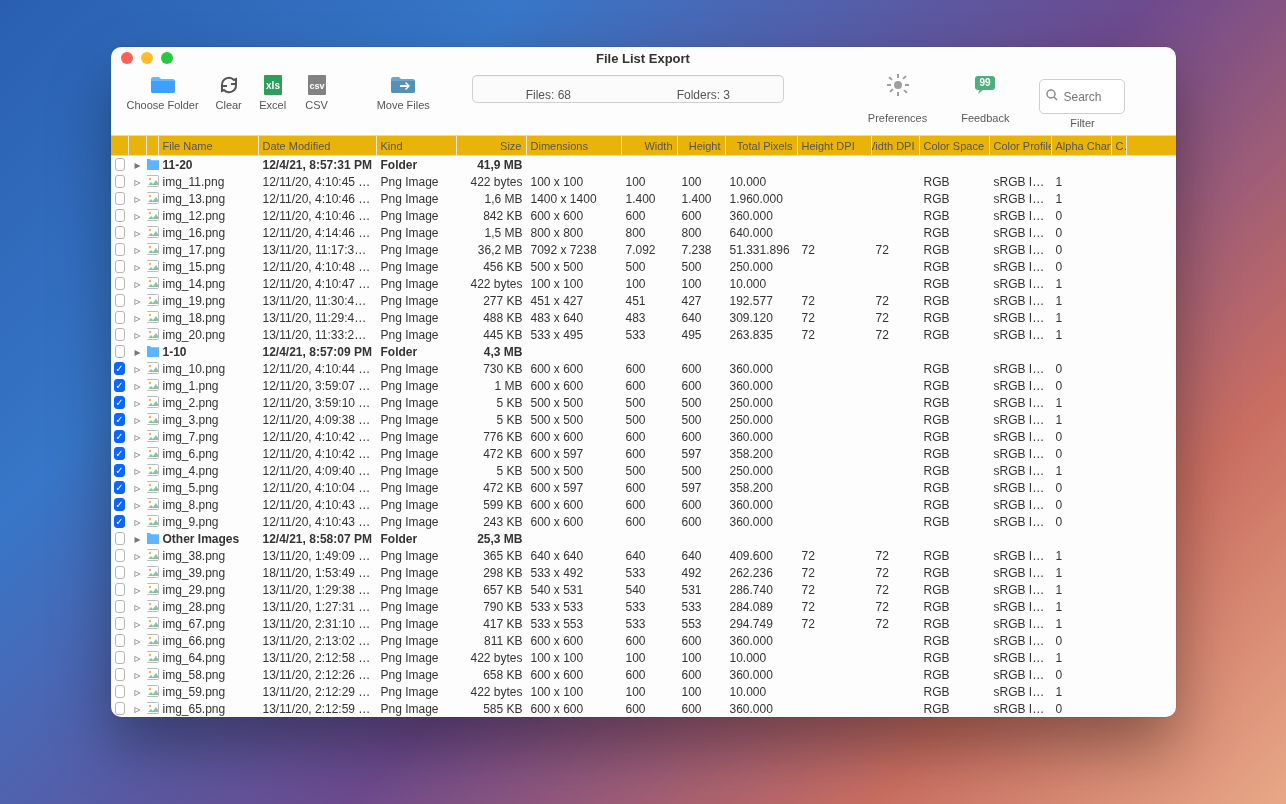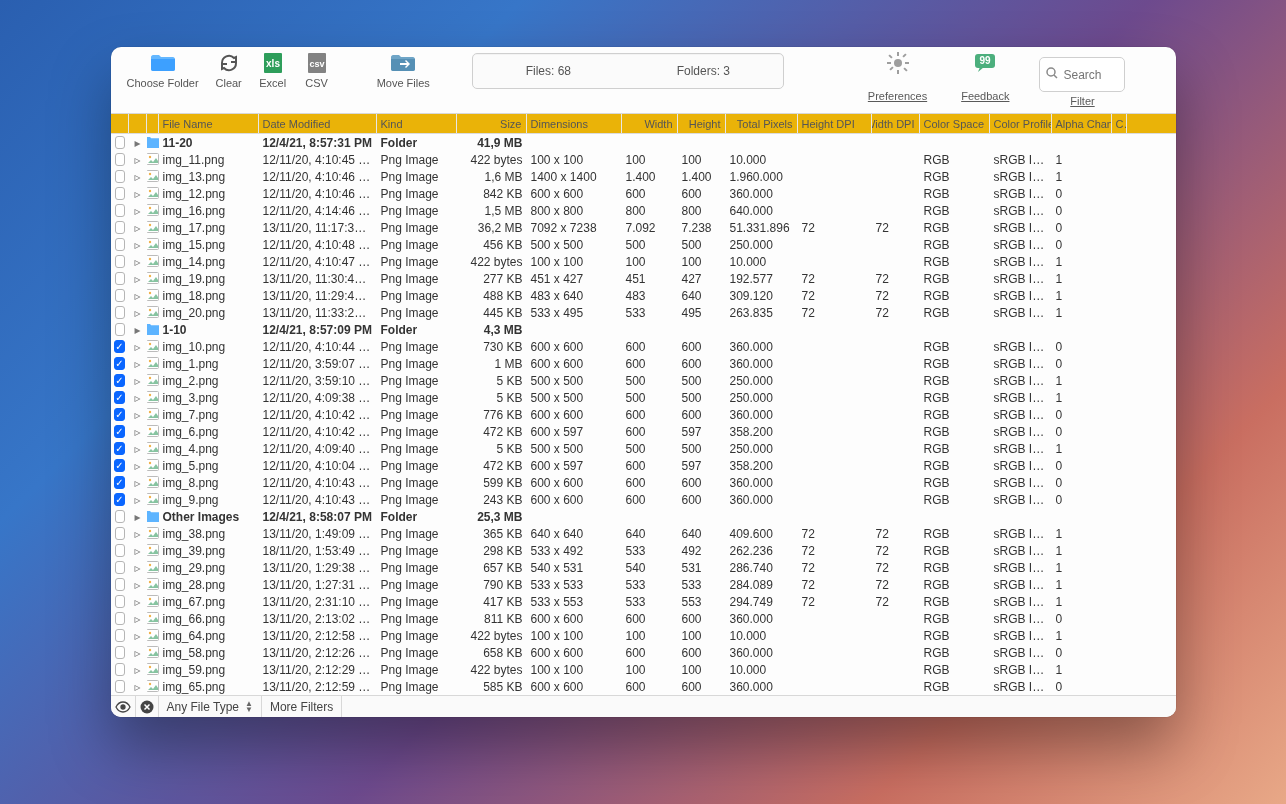--- a/index.html
+++ b/index.html
@@ -37,40 +37,40 @@
   .toolbar {
     display:flex; align-items:flex-start; padding: 4px 12px 6px 12px; gap: 8px;
     border-bottom: 1px solid #d8d8d8;
   }
   .tbtn { display:flex; flex-direction:column; align-items:center; gap:2px; font-size:11px; color:#555; padding: 0 4px; cursor:pointer; }
   .tbtn .ico { width:28px; height:24px; display:flex;align-items:center;justify-content:center; }
   .tbtn svg { display:block; }
   .counts {
     flex: 0 0 auto;
     width: 312px;
-    height: 36px;
+    height: 28px;
     margin: 2px 4px 0 30px;
     border: 1px solid #cfcfcf;
     border-radius: 5px;
     background: #fbfbfb;
-    display:flex; align-items:center; justify-content: space-around;
+    display:flex; align-items:flex-end; justify-content: space-around;
     font-size: 12px; color:#555;
     box-shadow: inset 0 1px 0 rgba(0,0,0,.03);
   }
   .search {
     height:35px; width: 86px;
     margin-top:6px;
     border:1px solid #cfcfcf; border-radius:5px; background:#fff;
     display:flex; align-items:center; padding:0 6px; gap:5px;
     font-size:12px; color:#8a8a8a;
   }
   .search input { border:0;outline:0;width:100%;font-size:12px;background:transparent; }
   .righttools { display:flex; gap:26px; align-items:flex-start; margin-left: 68px;}
   .righttools .tbtn{gap:15px;}
-  .righttools .lbl{font-size:11px;color:#595959;margin-top:0px;text-decoration:underline;}
+  .righttools .lbl{font-size:11px;color:#595959;margin-top:0px;}
   .righttools .srchwrap{display:flex;flex-direction:column;align-items:center;gap:3px;}
 
   
   .table { flex:1; overflow:hidden; display:flex; flex-direction:column; font-size:12px; color:#333; }
   .thead, .row { display:grid; grid-template-columns:
       18px 18px 12px 100px 118px 80px 70px 95px 56px 48px 72px 74px 48px 70px 62px 60px 15px;
       align-items:center; }
   .thead { height:20px; background:#eab308; border-bottom:1px solid #dcdcdc; font-size:11px; color:#555;}
   .thead > div { padding: 0 4px; white-space:nowrap; overflow:hidden; text-overflow:ellipsis; border-right:1px solid #e7e7e7; height:100%; display:flex;align-items:center;}
   .thead > div:first-child, .thead > div:nth-child(2){border-right:1px solid #e7e7e7;}
@@ -95,20 +95,28 @@
     display:flex; align-items:center; font-size:12px; color:#444;
   }
   .footer .fseg{height:100%;display:flex;align-items:center;padding:0 8px;border-right:1px solid #d8d8d8;gap:6px;cursor:pointer;}
   .updn{font-size:8px;line-height:6px;color:#666;display:flex;flex-direction:column;}
 </style>
 </head>
 <body>
 
 <div class="window">
 
+  <div class="titlebar">
+    <div class="traffic">
+      <div class="dot r"></div>
+      <div class="dot y"></div>
+      <div class="dot g"></div>
+    </div>
+    <div class="title">File List Export</div>
+  </div>
 
   <div class="toolbar">
     <div class="tbtn">
       <span class="ico">
         <svg width="26" height="20" viewBox="0 0 26 20">
             <path fill="#64b7ff" d="M1 4c0-1 1-2 2-2h6l2 2h12c1 0 2 1 2 2v10c0 1-1 2-2 2H3c-1 0-2-1-2-2z"></path>
             <path fill="#3da0ff" d="M1 6h24v10c0 1-1 2-2 2H3c-1 0-2-1-2-2z"></path>
           </svg>
       </span>
       <span>Choose Folder</span>
@@ -1234,38 +1242,14 @@
           <div></div>
           <div></div>
           <div>RGB</div>
           <div>sRGB IEC6…</div>
           <div>0</div>
           <div></div>
         </div>
       </div>
   </div>
 
-  <div class="footer">
-    <div class="fseg" style="padding:0 4px">
-      <svg width="16" height="12" viewBox="0 0 16 12" fill="none" stroke="#444" stroke-width="1.3">
-          <path d="M1 6s2.5-5 7-5 7 5 7 5-2.5 5-7 5-7-5-7-5z"></path>
-          <circle cx="8" cy="6" r="2" fill="#444"></circle>
-        </svg>
-    </div>
-    <div class="fseg" style="padding:0 4px">
-      <svg width="14" height="14" viewBox="0 0 14 14">
-          <circle cx="7" cy="7" r="6.5" fill="#444"></circle>
-          <path stroke="#fff" stroke-width="1.5" d="M4.5 4.5l5 5M9.5 4.5l-5 5"></path>
-        </svg>
-    </div>
-    <div class="fseg">
-      <span>Any File Type</span>
-      <span class="updn">
-          <span>▲</span>
-          <span>▼</span>
-        </span>
-    </div>
-    <div class="fseg">
-      <span>More Filters</span>
-    </div>
-  </div>
 
 </div>
 
 </body></html>

